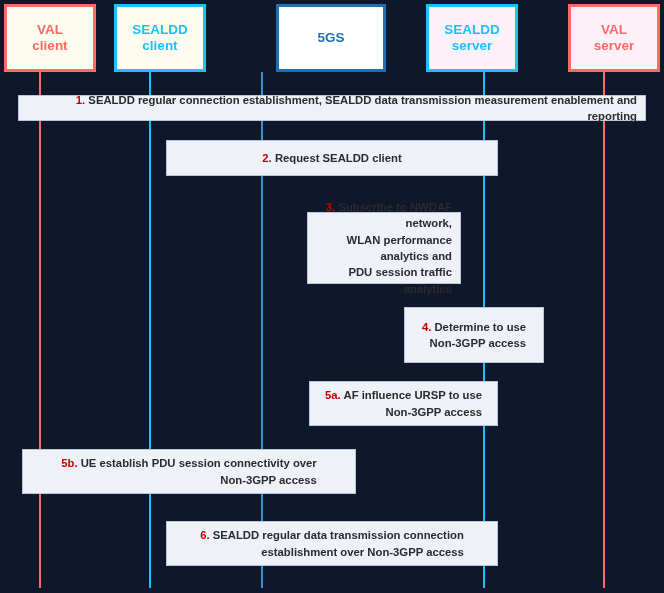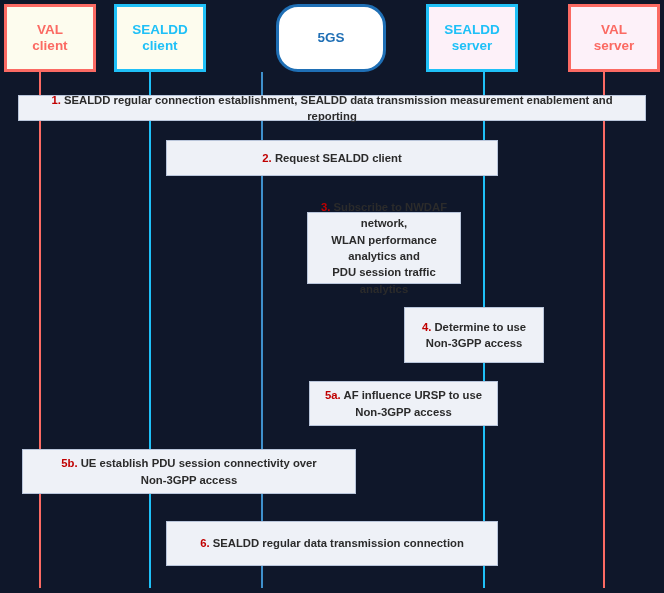--- a/index.html
+++ b/index.html
@@ -48,21 +48,21 @@
 
   
   .step {
     position: absolute;
     box-sizing: border-box;
     background: #eef1f7;
     border: 1px solid #b9c5da;
     display: flex;
     align-items: center;
     justify-content: center;
-    text-align: center;
+    text-align: right;
     color: #2b2b2b;
     font-weight: bold;
     font-size: 11.3px;
     line-height: 1.45;
     padding: 3px 8px;
   }
   .step .num {
     color: #c00000;
     font-weight: bold;
   }
@@ -81,21 +81,21 @@
     </div>
   <div id="actors">
       <div class="actor" style="left: 4px; width: 92px; border-color: rgb(251, 106, 99); background: rgb(253, 252, 238); color: rgb(251, 106, 99);">
         <span class="ln">VAL</span>
         <span class="ln">client</span>
       </div>
       <div class="actor" style="left: 114px; width: 92px; border-color: rgb(31, 192, 247); background: rgb(253, 252, 238); color: rgb(31, 192, 247);">
         <span class="ln">SEALDD</span>
         <span class="ln">client</span>
       </div>
-      <div class="actor" style="left: 276px; width: 110px; border-color: rgb(31, 111, 181); background: rgb(255, 255, 255); color: rgb(31, 111, 181); border-radius: 22px;">
+      <div class="actor" style="left: 276px; width: 110px; border-color: rgb(31, 111, 181); background: rgb(255, 255, 255); color: rgb(31, 111, 181);">
         <span class="ln">5GS</span>
       </div>
       <div class="actor" style="left: 426px; width: 92px; border-color: rgb(31, 192, 247); background: rgb(253, 241, 249); color: rgb(31, 192, 247);">
         <span class="ln">SEALDD</span>
         <span class="ln">server</span>
       </div>
       <div class="actor" style="left: 568px; width: 92px; border-color: rgb(251, 106, 99); background: rgb(253, 241, 249); color: rgb(251, 106, 99);">
         <span class="ln">VAL</span>
         <span class="ln">server</span>
       </div>
@@ -113,16 +113,16 @@
       <div class="step" style="left: 404px; top: 307px; width: 140px; height: 56px;">
         <div class="body"><span class="num">4.</span> <span>Determine to use</span><br><span>Non-3GPP access</span></div>
       </div>
       <div class="step" style="left: 309px; top: 381px; width: 189px; height: 45px;">
         <div class="body"><span class="num">5a.</span> <span>AF influence URSP to use</span><br><span>Non-3GPP access</span></div>
       </div>
       <div class="step" style="left: 22px; top: 449px; width: 334px; height: 45px;">
         <div class="body"><span class="num">5b.</span> <span>UE establish PDU session connectivity over</span><br><span>Non-3GPP access</span></div>
       </div>
       <div class="step" style="left: 166px; top: 521px; width: 332px; height: 45px;">
-        <div class="body"><span class="num">6.</span> <span>SEALDD regular data transmission connection</span><br></div>
+        <div class="body"><span class="num">6.</span> <span>SEALDD regular data transmission connection</span><br><span>establishment over Non-3GPP access</span></div>
       </div>
     </div>
 </div>
 
 </body></html>

